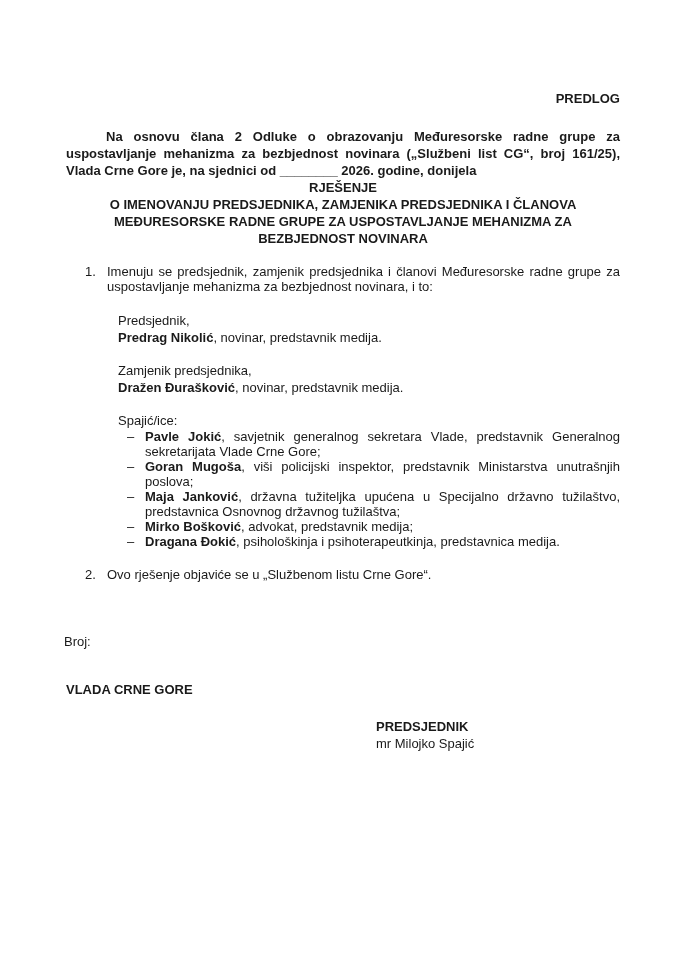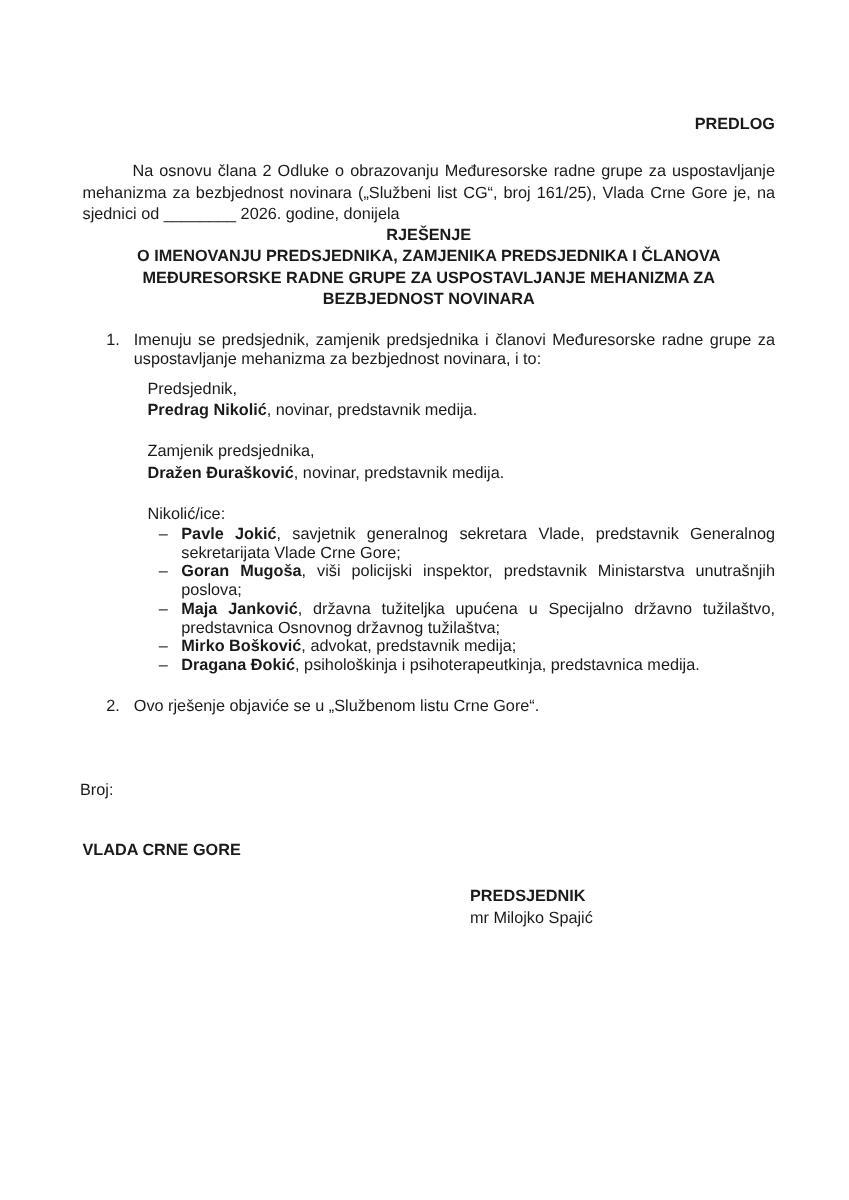--- a/index.html
+++ b/index.html
@@ -26,36 +26,37 @@
   p { margin: 0; line-height: 17px; }
 
   .predlog {
     text-align: right;
     font-weight: bold;
   }
   .intro {
     margin-top: 21px;
     text-align: justify;
     text-indent: 40px;
+    font-weight: bold;
   }
   .title-block {
     text-align: center;
     font-weight: bold;
     line-height: 18px;
   }
   .numbered {
     display: flex;
     margin-top: 17px;
     margin-left: 19px;
   }
   .numbered .num { flex: 0 0 22px; }
   .numbered .txt { flex: 1; text-align: justify; }
 
   .role-block { margin-left: 52px; }
-  .role-block.first { margin-top: 8px; }
+  .role-block.first { margin-top: 18px; }
   .role-block.second { margin-top: 16px; }
   .members-heading { margin-top: 16px; margin-left: 52px; }
 
   .member {
     display: flex;
     margin-left: 61px;
   }
   .member .dash { flex: 0 0 18px; }
   .member .txt { flex: 1; text-align: justify; }
 
@@ -97,21 +98,21 @@
   <div class="role-block first">
     <p>Predsjednik,</p>
     <p><b>Predrag Nikolić</b><span>, novinar, predstavnik medija.</span></p>
   </div>
 
   <div class="role-block second">
     <p>Zamjenik predsjednika,</p>
     <p><b>Dražen Đurašković</b><span>, novinar, predstavnik medija.</span></p>
   </div>
 
-  <p class="members-heading">Nikolić/ice:</p>
+  <p class="members-heading">Spajić/ice:</p>
 
   <div class="member">
     <span class="dash">–</span>
     <span class="txt"><b>Pavle Jokić</b><span>, savjetnik generalnog sekretara Vlade, predstavnik Generalnog sekretarijata Vlade Crne Gore;</span></span>
   </div>
   <div class="member">
     <span class="dash">–</span>
     <span class="txt"><b>Goran Mugoša</b><span>, viši policijski inspektor, predstavnik Ministarstva unutrašnjih poslova;</span></span>
   </div>
   <div class="member">

